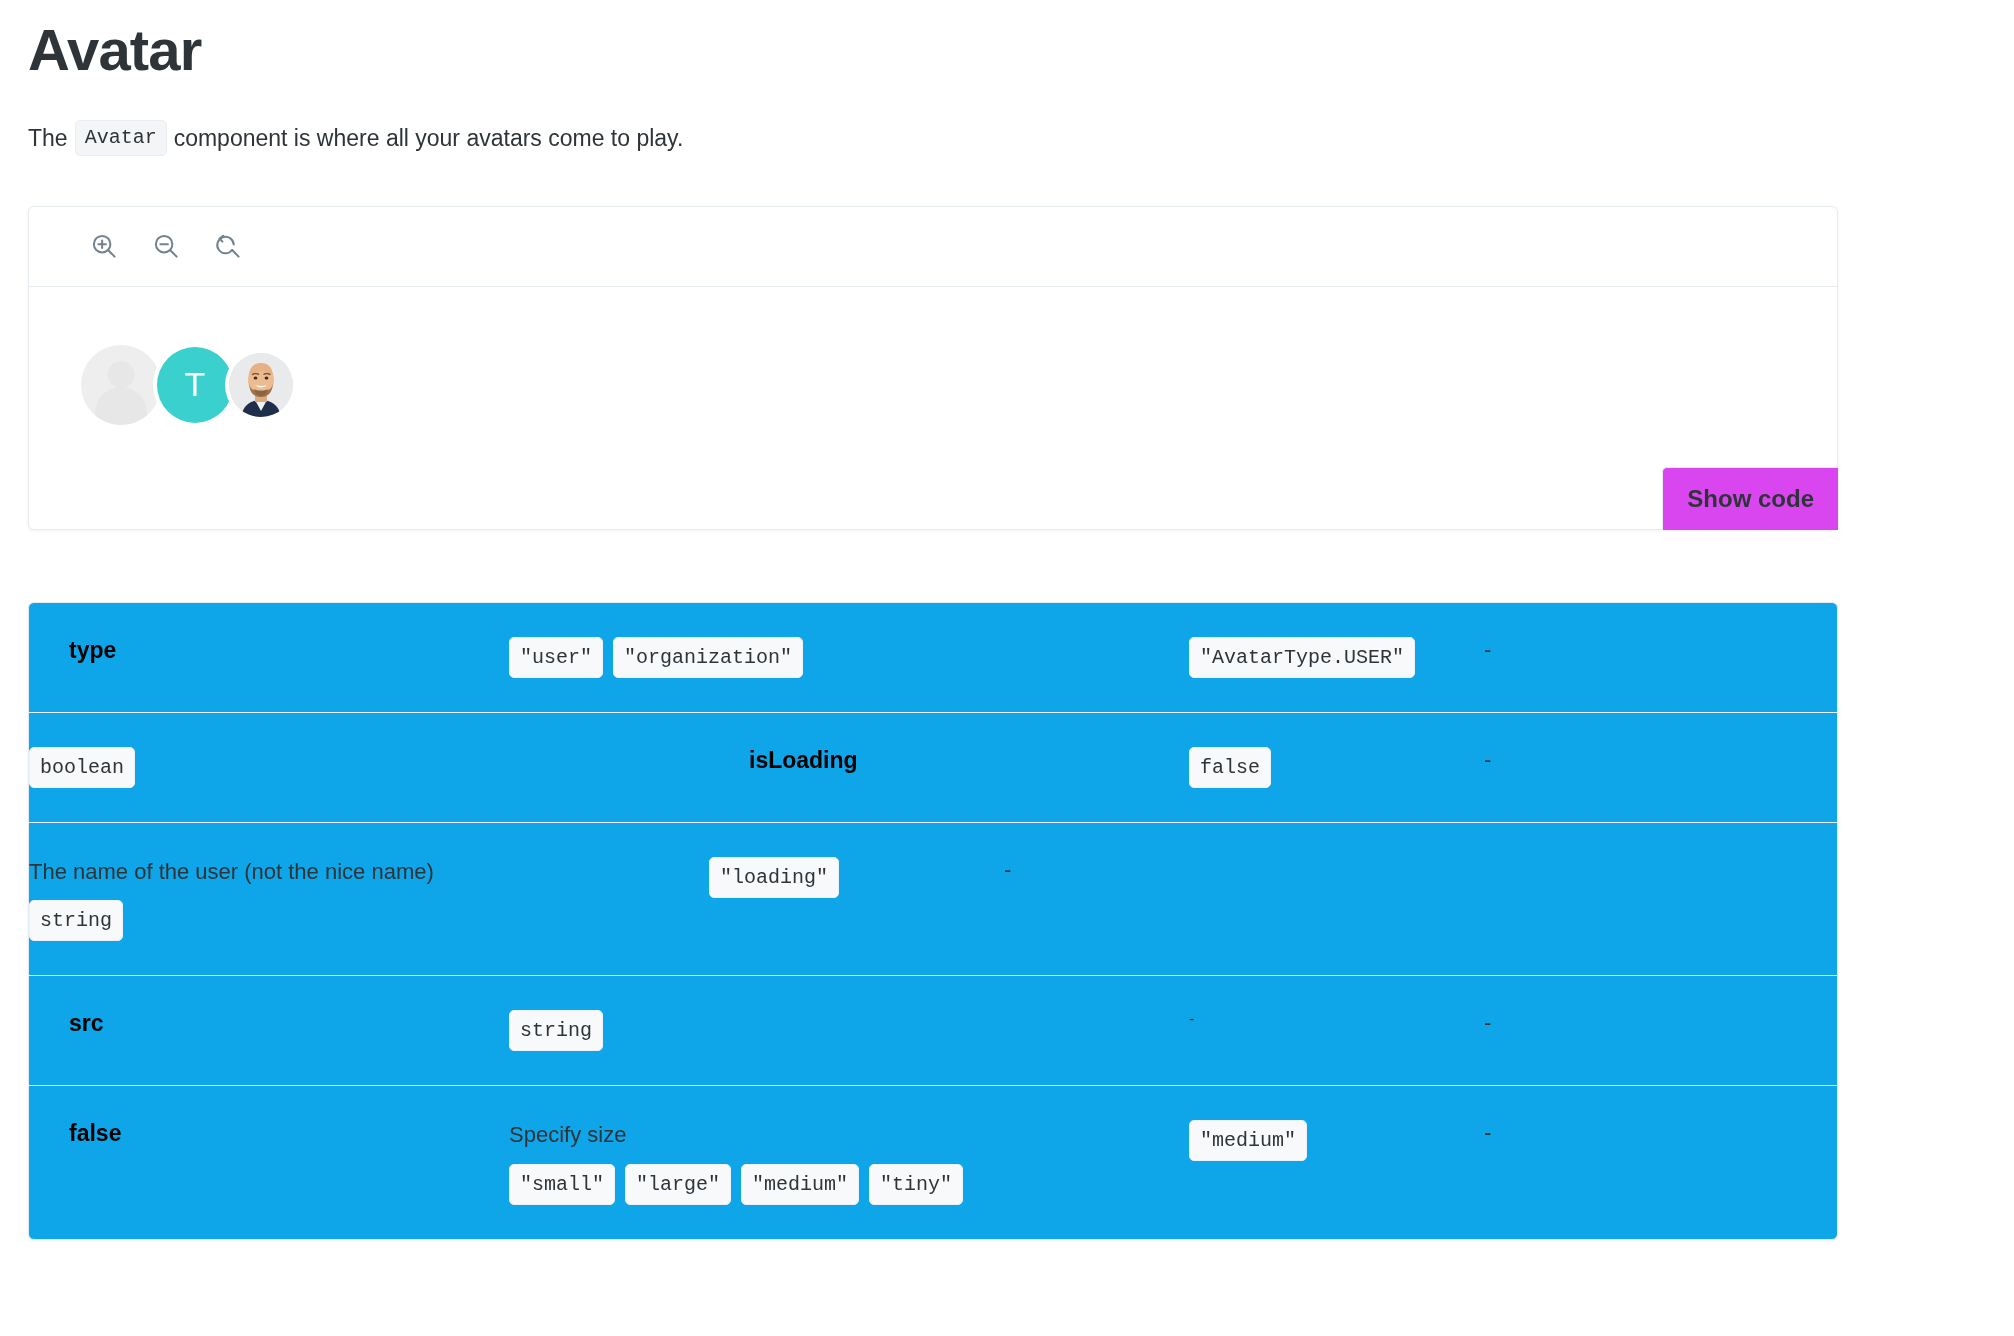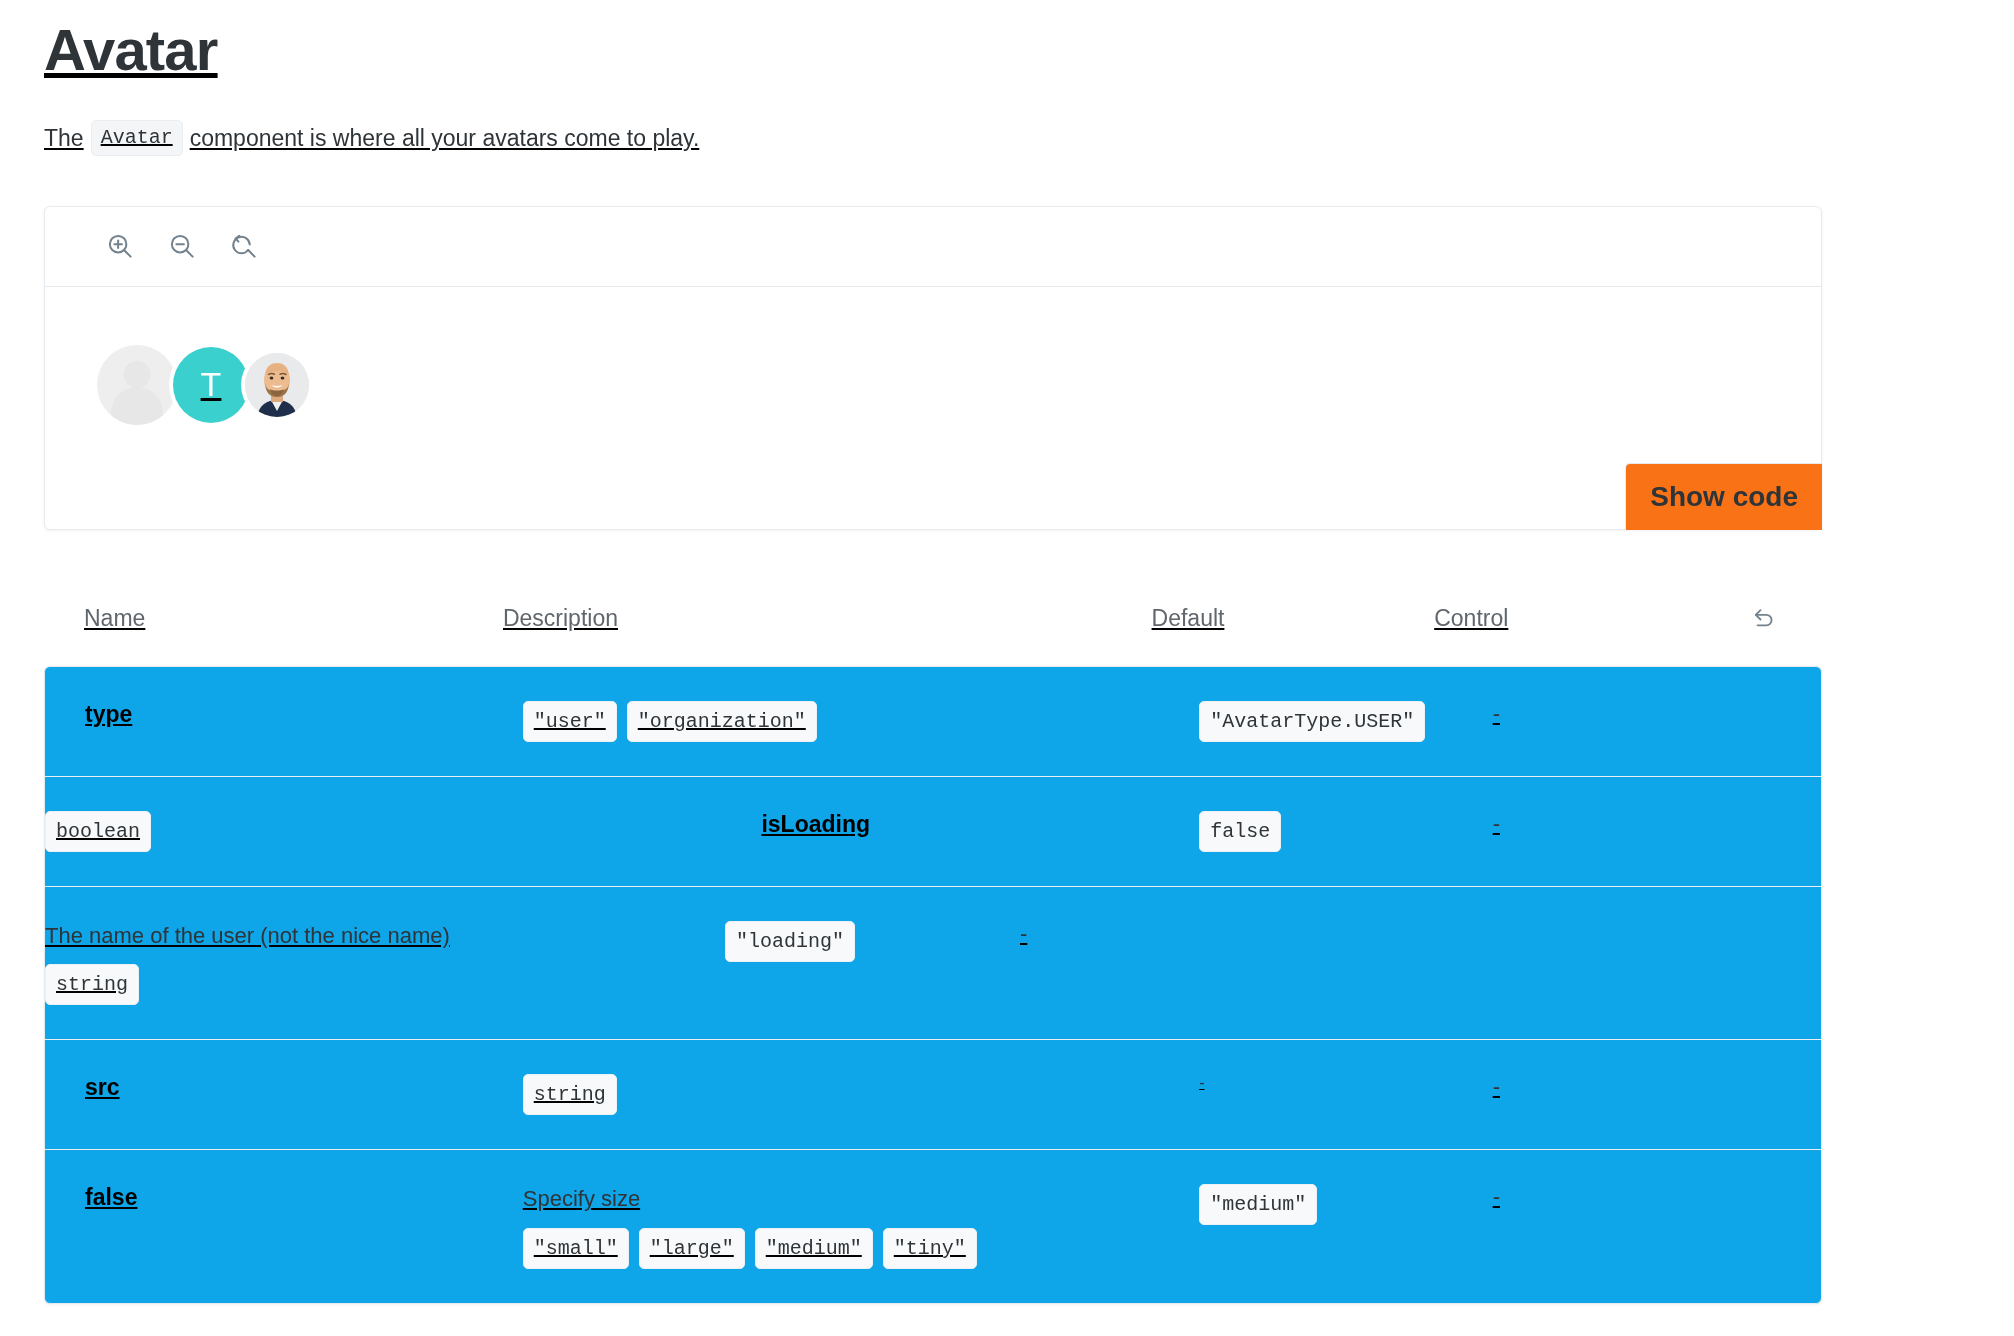--- a/index.html
+++ b/index.html
@@ -9,23 +9,22 @@
     height: 1336px;
     background: #ffffff;
     font-family: "Liberation Sans", sans-serif;
     -webkit-font-smoothing: antialiased;
   }
 
   .page {
     width: 1866px;
     height: 1336px;
     position: relative;
-    padding: 0 44px;
+    padding: 0 28px;
     overflow: hidden;
-    text-decoration: underline;
   }
 
   
   .page-title {
     font-size: 58px;
     line-height: 1.1;
     font-weight: 900;
     color: #2e3438;
     letter-spacing: -0.8px;
     padding-top: 18px;
@@ -156,24 +155,24 @@
   }
   .avatar-photo svg { display:block; width: 100%; height: 100%; }
 
   .show-code-btn {
     position: absolute;
     right: -1px;
     bottom: -1px;
     border: 1px solid #e6ebf0;
     border-right: none;
     border-bottom: none;
-    background: #f97316;
+    background: #d946ef;
     border-radius: 5px 0 0 0;
     font-family: "Liberation Sans", sans-serif;
-    font-size: 28px;
+    font-size: 24px;
     font-weight: 700;
     color: #2e3438;
     padding: 17px 24px;
     cursor: pointer;
   }
 
   
   .args-wrap { margin-top: 72px; }
 
   .args-table {
@@ -345,40 +344,20 @@
           </svg>
         </div>
 
       </div>
 
       <button class="show-code-btn">Show code</button>
     </div>
   </div>
 
   <div class="args-wrap">
-    <table class="args-table">
-      <thead>
-        <tr>
-          <th class="c-name">Name</th>
-          <th class="c-desc">Description</th>
-          <th class="c-def">Default</th>
-          <th class="c-ctrl">Control</th>
-          <th class="c-reset">
-            <button class="reset-btn">
-              <span>
-                <svg width="28" height="28" viewBox="0 0 24 24" fill="none" stroke="currentColor" stroke-width="1.6" stroke-linecap="round" stroke-linejoin="round">
-                  <polyline points="9 7 5 11 9 15"></polyline>
-                  <path d="M5 11 h9 a4.5 4.5 0 0 1 0 9 H6.5"></path>
-                </svg>
-              </span>
-            </button>
-          </th>
-        </tr>
-      </thead>
-    </table>
 
     <div class="args-body">
         <div class="arg-row">
           <div class="cell cell-name">type</div>
           <div class="cell cell-desc">
             <div class="chip-list">
               <code class="mono-chip">"user"</code>
               <code class="mono-chip">"organization"</code>
             </div>
           </div>

